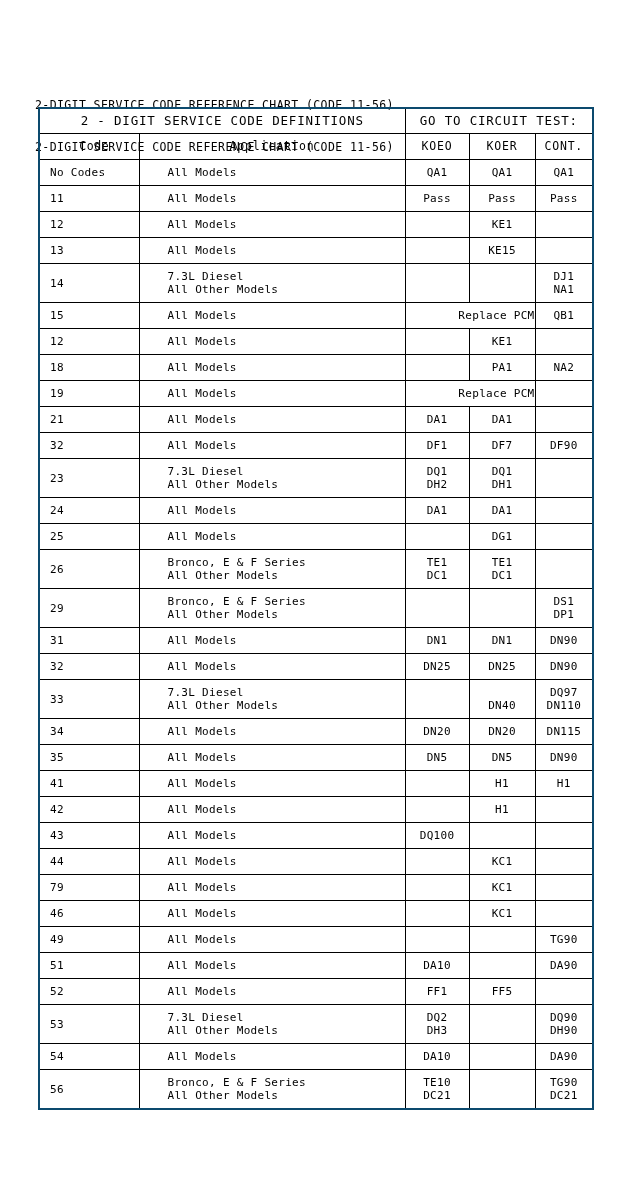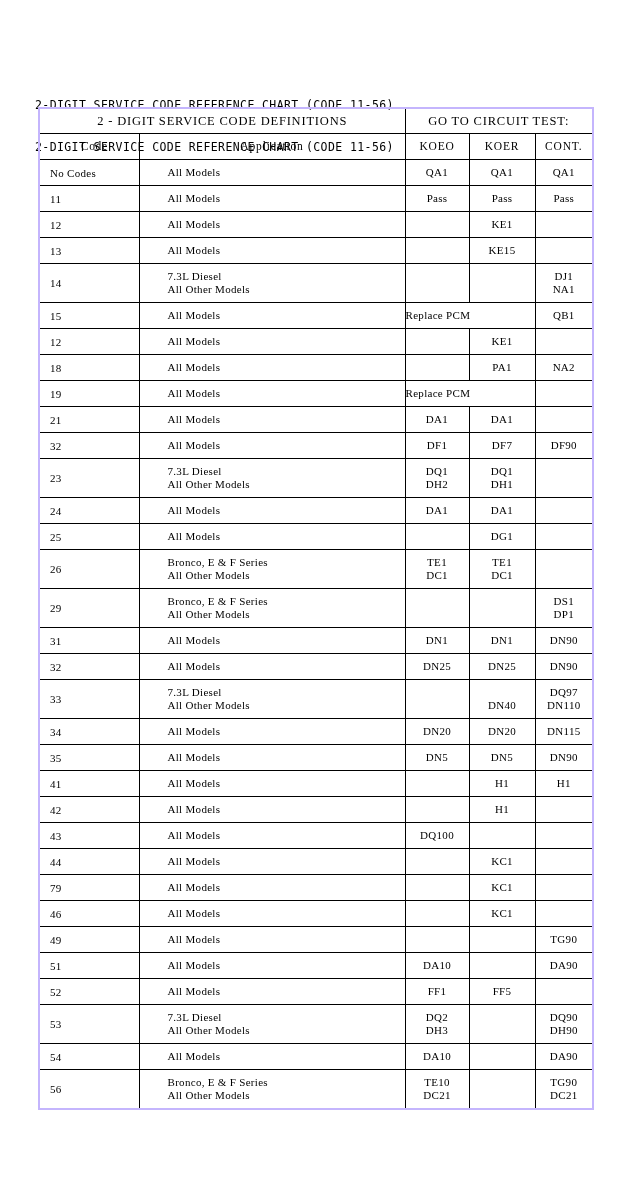--- a/index.html
+++ b/index.html
@@ -38,22 +38,21 @@
     white-space: pre;
   }
 
   table.chart {
     position: absolute;
     left: 38px;
     top: 107px;
     width: 554px;
     border-collapse: collapse;
     table-layout: fixed;
-    border: 2px solid #c4b5fd;
-    font-family: Liberation Serif, serif;
+    border: 2px solid #0c4a6e;
   }
   table.chart td, table.chart th {
     border: 1px solid #000;
     padding: 0;
     vertical-align: middle;
     font-weight: normal;
   }
 
   
   col.c-code { width: 100px; }
@@ -104,21 +103,21 @@
     line-height: 13px;
     margin-top: 32px;
   }
   td.val {
     text-align: center;
     font-size: 11px;
     letter-spacing: 0.3px;
     line-height: 13px;
   }
   td.val.span2 {
-    text-align: left;
+    text-align: right;
   }
 
   tr.r1 td { height: 25px; }
   tr.r2 td { height: 38px; }
 
   .ln { display: block; white-space: pre; }
   .ln.blank { visibility: hidden; }
 </style>
 </head>
 <body>

